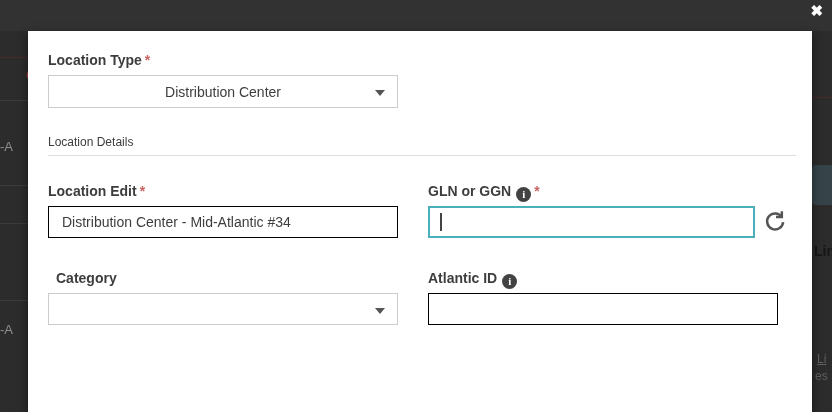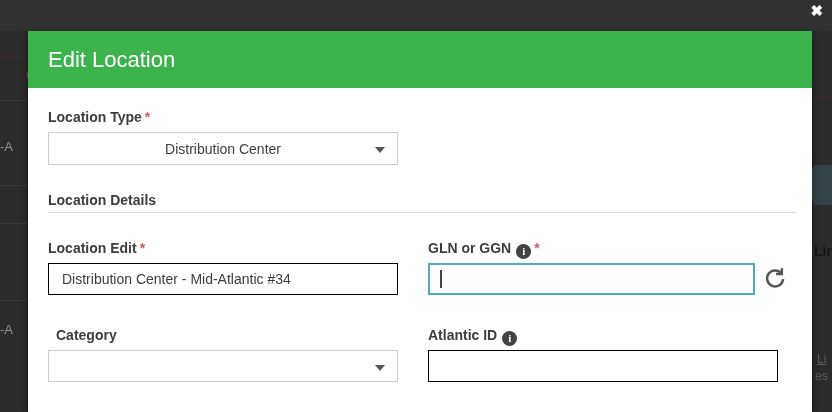--- a/index.html
+++ b/index.html
@@ -66,21 +66,21 @@
   .textinput {
     position: absolute; height: 32px; border: 1px solid #000000;
     font-size: 14px; color: #3d3d3d; padding: 0 13px;
     font-family: "Liberation Sans", sans-serif; background: #fff; outline: none;
   }
   .textinput.focused { border: 2px solid var(--teal, #4aafb8); }
   .caret-bar {
     position: absolute; width: 2px; height: 18px; background: #444444;
   }
   .section-heading {
-    position: absolute; font-size: 14px; font-weight: 700; color: #3d3d3d;
+    position: absolute; font-size: 12px; font-weight: 400; color: #3d3d3d;
   }
   .divider { position: absolute; height: 1px; background: #dddddd; }
   .refresh-btn {
     position: absolute; width: 26px; height: 26px; cursor: pointer;
     background: none; border: none; padding: 0;
   }
 </style>
 </head>
 <body>
 
@@ -96,23 +96,20 @@
 <div class="bg-line" style="left:0;top:300px;width:28px;"></div>
 <span class="frag" style="left:0;top:322px;">-A</span>
 
 <div class="bg-line red" style="right:0;top:97px;width:20px;"></div>
 <div class="bg-btn"></div>
 <span class="frag boldlight" style="left:814px;top:243px;">Lin</span>
 <span class="frag small" style="left:817px;top:352px;text-decoration:underline;">Li</span>
 <span class="frag small" style="left:815px;top:369px;">es</span>
 
 <div class="modal">
-  <div class="modal-header">
-    <span class="modal-title">Edit Location</span>
-  </div>
   <div class="modal-body">
 
     <div class="field-label" style="left:20px;top:21px;">
       <span>Location Type</span><span class="req">*</span>
     </div>
     <div class="selectbox" style="left:20px;top:44px;width:350px;justify-content:center;">
       <span>Distribution Center</span>
       <span class="caret"></span>
     </div>
 

